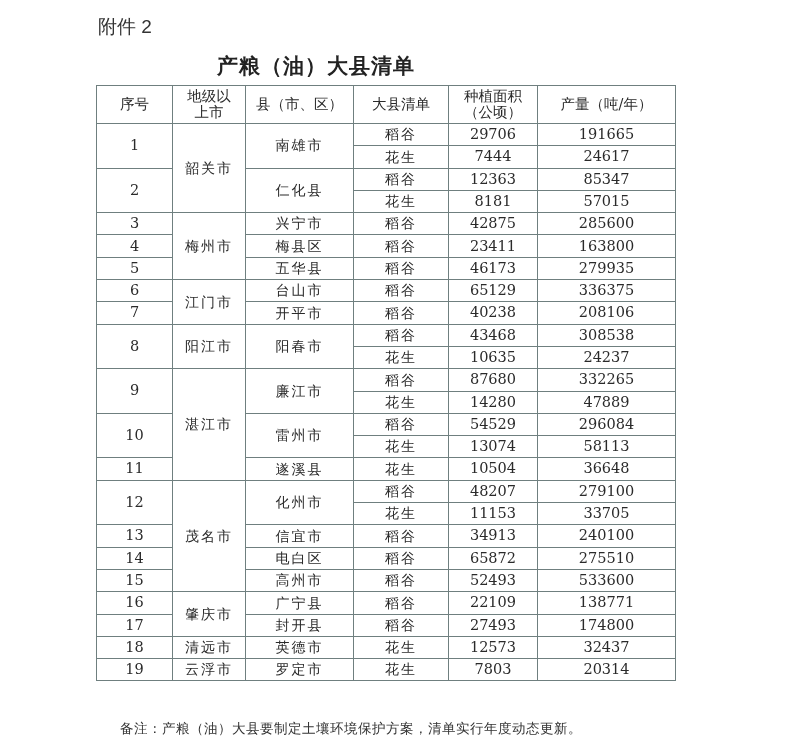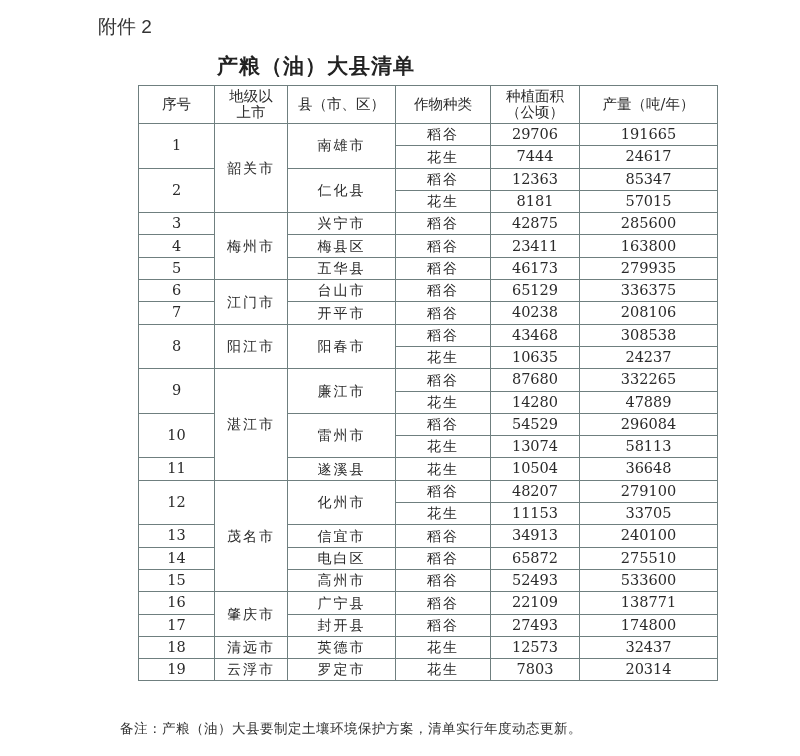--- a/index.html
+++ b/index.html
@@ -3,21 +3,21 @@
 <meta charset="utf-8">
 <style>
   html, body { margin: 0; padding: 0; background: #ffffff; }
   body { width: 800px; height: 756px; position: relative; overflow: hidden;
          font-family: "DejaVu Serif", "Liberation Serif", serif; color: #2a2a2a; }
   .attach { position: absolute; left: 98px; top: 14px; font-size: 19px;
             font-family: Liberation Sans, sans-serif; color: #333; }
   .title { position: absolute; left: 0; width: 632px; top: 52px; text-align: center;
            font-size: 21px; font-weight: bold; letter-spacing: 1px; color: #222; }
   table { position: absolute; left: 96px; top: 85px; border-collapse: collapse;
-          table-layout: fixed; width: 579px; margin-left: 42px; }
+          table-layout: fixed; width: 579px; }
   td, th { border: 1.3px solid #6f7f7f; text-align: center; vertical-align: middle;
            padding: 0; font-size: 14.5px; font-weight: normal; color: #2a2a2a;
            line-height: 1.05; }
   th { height: 37px; font-size: 14.5px; }
   td { height: 21.3px; }
   .cn { letter-spacing: 2px; font-size: 14px; }
   .note { position: absolute; left: 120px; top: 720px; font-size: 13.5px;
           color: #333; letter-spacing: 0.5px; }
 </style>
 </head>
@@ -33,21 +33,21 @@
       <col style="width:108px">
     <col style="width:95px">
       <col style="width:89px">
       <col style="width:138px">
   </colgroup>
   <thead>
     <tr>
       <th>序号</th>
       <th><span>地级以</span><br><span>上市</span></th>
       <th>县（市、区）</th>
-      <th>作物种类</th>
+      <th>大县清单</th>
       <th><span>种植面积</span><br><span>（公顷）</span></th>
       <th>产量（吨/年）</th>
     </tr>
   </thead>
   <tbody id="tbody">
       <tr>
         <td rowspan="2">1</td>
         <td class="cn" rowspan="4">韶关市</td>
         <td class="cn" rowspan="2">南雄市</td>
         <td class="cn">稻谷</td>

